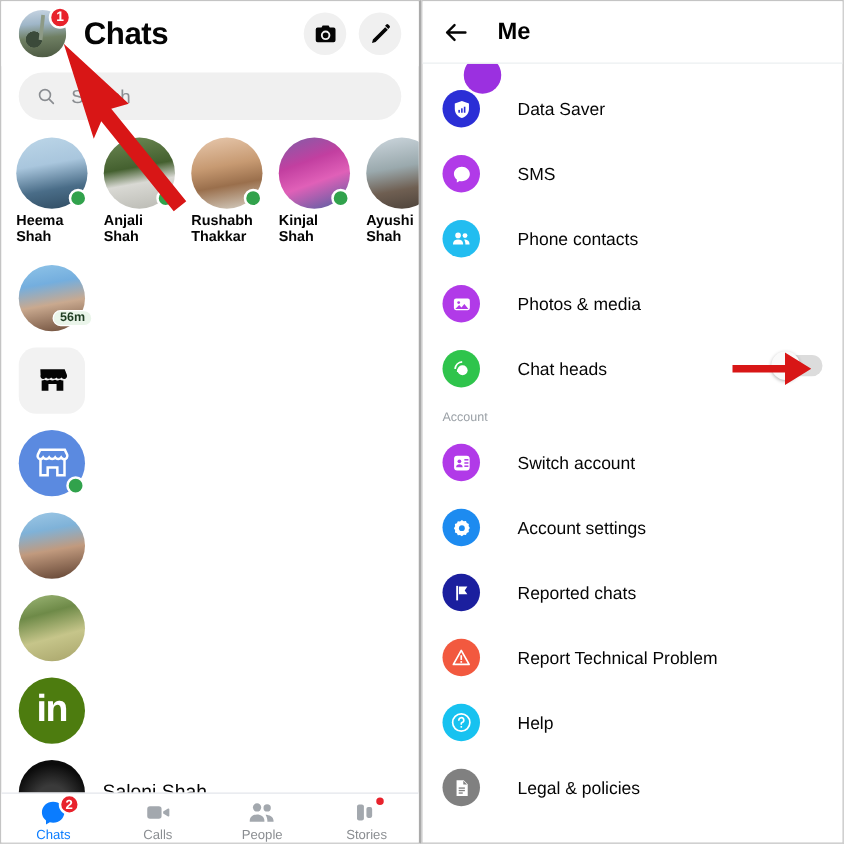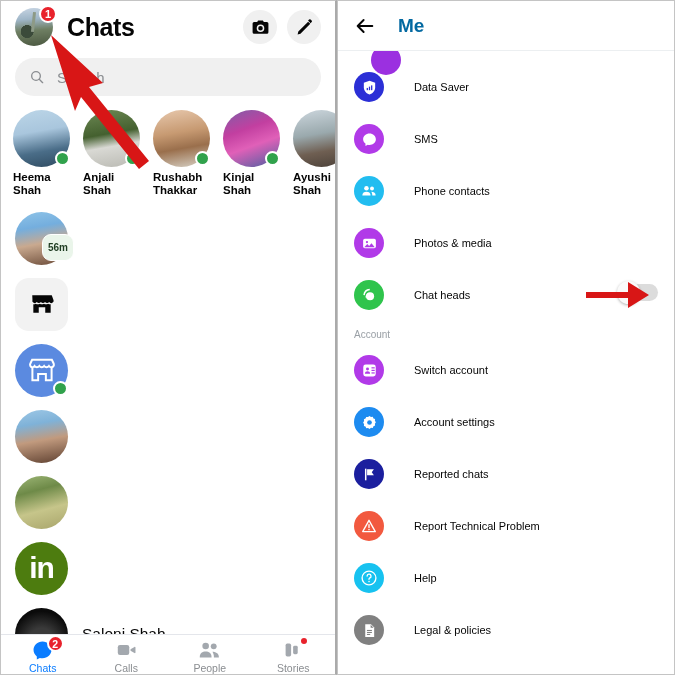--- a/index.html
+++ b/index.html
@@ -83,21 +83,21 @@
   .chatlist { padding-top: 6px; }
   .chat-row { display: flex; align-items: center; height: 66px; padding: 0 14px; }
   .av-wrap { position: relative; width: 53px; height: 53px; flex: 0 0 auto; }
   .av { width: 53px; height: 53px; border-radius: 50%; overflow: hidden; position: relative; }
   .av-sq { width: 53px; height: 53px; border-radius: 14px; background: #f2f2f2;
            display:flex; align-items:center; justify-content:center; }
   .time-badge {
     position: absolute; right: -6px; bottom: 4px;
     background: #eaf5ea; color: #1f3d22;
     font-size: 10px; font-weight: bold;
-    padding: 7px 5px; border-radius: 9px; border: 1.5px solid #fff;
+    padding: 0 5px; border-radius: 9px; border: 1.5px solid #fff;
   }
   .chat-name { margin-left: 14px; font-size: 15.5px; color: #050505; }
 
   
   .botnav {
     position: absolute; left: 0; bottom: 0; width: 100%; height: 40px;
     background: #fff; border-top: 1px solid #e4e6eb;
     display: flex;
   }
   .nav-item { flex: 1; position: relative; display: flex; flex-direction: column;
@@ -124,34 +124,34 @@
     background: #ffffff;
     border: 1px solid #c4c4c4;
     overflow: hidden;
   }
   .rp-header {
     height: 50px; display: flex; align-items: center;
     padding: 0 16px; background: #fff;
     border-bottom: 1px solid #eceff1;
     position: relative; z-index: 5;
   }
-  .rp-title { margin-left: 22px; font-size: 19px; font-weight: bold; color: #0369a1; }
+  .rp-title { margin-left: 22px; font-size: 19px; font-weight: bold; color: #000000; }
   .cut-icon {
     position: absolute; left: 33px; top: 44px;
     width: 30px; height: 30px; border-radius: 50%;
     background: #9b30e0; z-index: 1;
   }
   .set-list { padding-top: 10px; }
   .set-row { display: flex; align-items: center; height: 52px; padding: 0 16px; position: relative; }
   .set-ico {
     width: 30px; height: 30px; border-radius: 50%;
     display: flex; align-items: center; justify-content: center;
     flex: 0 0 auto;
   }
-  .set-label { margin-left: 30px; font-size: 11px; color: #050505; }
+  .set-label { margin-left: 30px; font-size: 14px; color: #050505; }
   .section-label { padding: 8px 16px 4px 16px; font-size: 10px; color: #9aa0a6; }
   .toggle {
     position: absolute; right: 16px; top: 50%; margin-top: -11px;
     width: 40px; height: 17px; border-radius: 9px; background: #dcdcdc;
   }
   .toggle-knob {
     position: absolute; left: -1px; top: -3px;
     width: 23px; height: 23px; border-radius: 50%;
     background: #fafafa; box-shadow: 0 1px 3px rgba(0,0,0,.30);
   }

